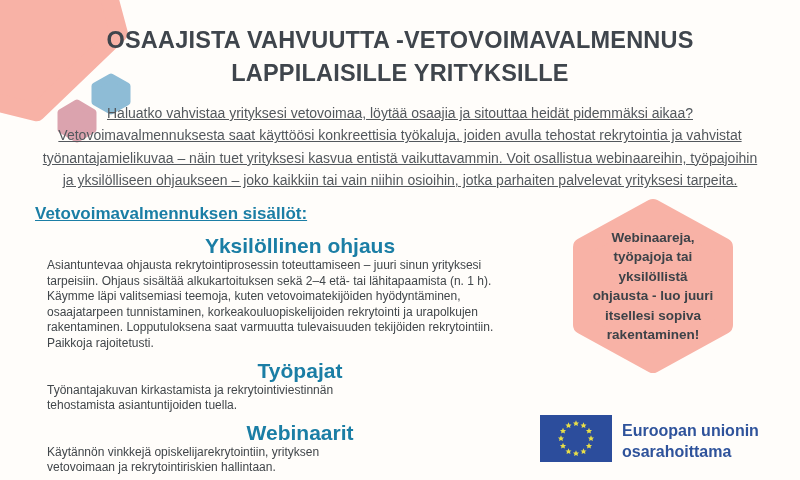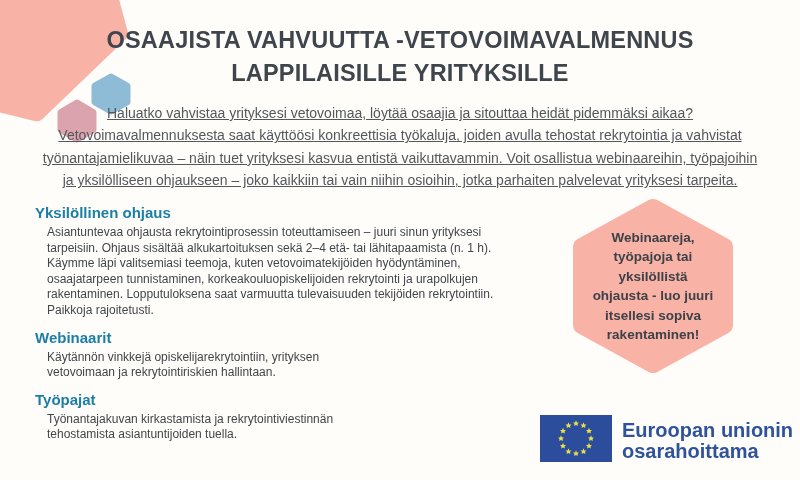--- a/index.html
+++ b/index.html
@@ -24,40 +24,40 @@
     left:10px;top:102px;width:780px;text-align:center;
     font-size:14px;color:#53585d;line-height:22.4px;white-space:pre-line;text-decoration:underline;
   }
   
   .content{left:35px;top:204px;width:530px;}
   .content .main-heading{
     font-size:17px;font-weight:bold;color:#1b7ea5;
     text-decoration:underline;margin:0 0 13px 0;
   }
   .section h3{
-    font-size:15px;font-weight:bold;color:#1b7ea5;
-    margin:0 0 3px 0;line-height:18px;
+    font-size:21px;font-weight:bold;color:#1b7ea5;
+    margin:0 0 3px 0;line-height:18px;text-align:center;
   }
   .section p{
     font-size:12px;color:#41464a;line-height:15.6px;
     margin:0 0 10px 12px;white-space:pre-line;
   }
   
   #hex-callout-shape{left:573px;top:198px;width:160px;height:176px;}
   .callout-text{
     left:578px;top:198px;width:150px;height:176px;
     display:flex;align-items:center;justify-content:center;text-align:center;
     font-size:13.5px;font-weight:bold;color:#3d4248;
     line-height:19.5px;white-space:pre-line;
   }
   
   #eu-flag{left:540px;top:415px;width:72px;height:47px;}
   .eu-label{
     left:622px;top:420px;width:175px;
-    font-size:20px;font-weight:bold;color:#2f539b;
+    font-size:16px;font-weight:bold;color:#2f539b;
     line-height:21px;white-space:pre-line;
   }
 </style>
 </head>
 <body>
 
 <svg id="hex-big" class="layer" viewBox="0 0 260 260" aria-hidden="true">
   <polygon points="99.5,19.7 210.4,47 238.8,153.2 156.5,232.3 45.6,205 17.2,98.8" fill="#f8b2a6" stroke="#f8b2a6" stroke-width="18" stroke-linejoin="round"></polygon>
 </svg>
 <svg id="hex-pink" class="layer" viewBox="0 0 42 48" aria-hidden="true">
@@ -69,41 +69,42 @@
 
 <div class="layer title">OSAAJISTA VAHVUUTTA -VETOVOIMAVALMENNUS
 LAPPILAISILLE YRITYKSILLE</div>
 
 <div class="layer intro">Haluatko vahvistaa yrityksesi vetovoimaa, löytää osaajia ja sitouttaa heidät pidemmäksi aikaa?
 Vetovoimavalmennuksesta saat käyttöösi konkreettisia työkaluja, joiden avulla tehostat rekrytointia ja vahvistat
 työnantajamielikuvaa – näin tuet yrityksesi kasvua entistä vaikuttavammin. Voit osallistua webinaareihin, työpajoihin
 ja yksilölliseen ohjaukseen – joko kaikkiin tai vain niihin osioihin, jotka parhaiten palvelevat yrityksesi tarpeita.</div>
 
 <div class="layer content">
+  <h2 class="main-heading">Vetovoimavalmennuksen sisällöt:</h2>
 
   <div class="section">
     <h3>Yksilöllinen ohjaus</h3>
     <p>Asiantuntevaa ohjausta rekrytointiprosessin toteuttamiseen – juuri sinun yrityksesi
 tarpeisiin. Ohjaus sisältää alkukartoituksen sekä 2–4 etä- tai lähitapaamista (n. 1 h).
 Käymme läpi valitsemiasi teemoja, kuten vetovoimatekijöiden hyödyntäminen,
 osaajatarpeen tunnistaminen, korkeakouluopiskelijoiden rekrytointi ja urapolkujen
 rakentaminen. Lopputuloksena saat varmuutta tulevaisuuden tekijöiden rekrytointiin.
 Paikkoja rajoitetusti.</p>
   </div>
 
   <div class="section">
+    <h3>Työpajat</h3>
+    <p>Työnantajakuvan kirkastamista ja rekrytointiviestinnän
+tehostamista asiantuntijoiden tuella.</p>
+  </div>
+
+  <div class="section">
     <h3>Webinaarit</h3>
     <p>Käytännön vinkkejä opiskelijarekrytointiin, yrityksen
 vetovoimaan ja rekrytointiriskien hallintaan.</p>
-  </div>
-
-  <div class="section">
-    <h3>Työpajat</h3>
-    <p>Työnantajakuvan kirkastamista ja rekrytointiviestinnän
-tehostamista asiantuntijoiden tuella.</p>
   </div>
 </div>
 
 <svg id="hex-callout-shape" class="layer" viewBox="0 0 160 176" aria-hidden="true">
   <polygon points="80,10 151,49 151,127 80,166 9,127 9,49" fill="#f8b2a6" stroke="#f8b2a6" stroke-width="18" stroke-linejoin="round"></polygon>
 </svg>
 <div class="layer callout-text">Webinaareja,
 työpajoja tai
 yksilöllistä
 ohjausta - luo juuri

